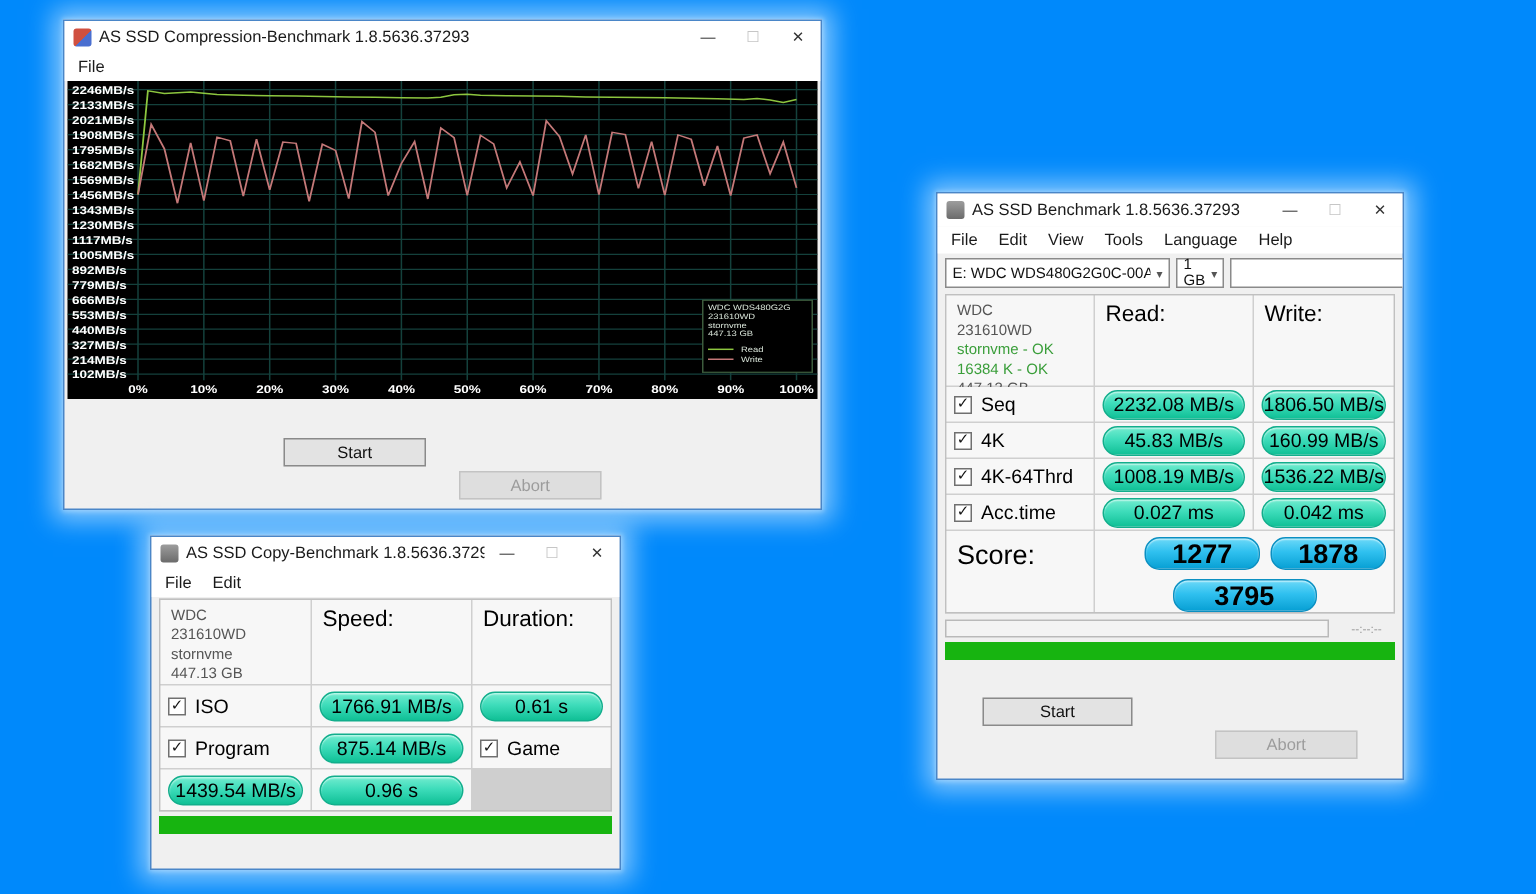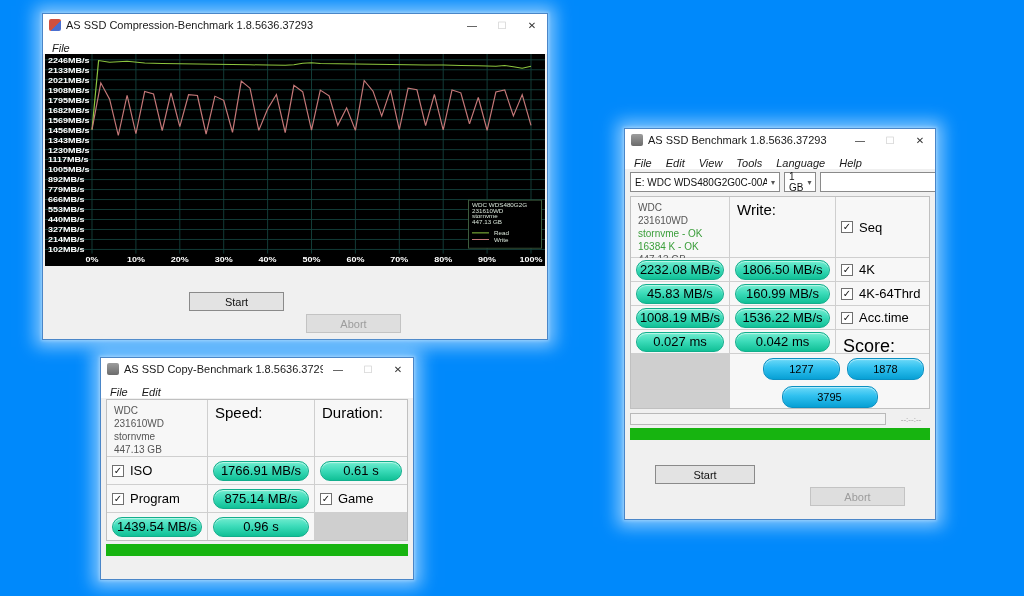--- a/index.html
+++ b/index.html
@@ -12,21 +12,21 @@
     display:flex; flex-direction:column; overflow:hidden;
   }
   .titlebar { height:22px; background:#fff; display:flex; align-items:center; padding-left:6px; flex:0 0 auto; }
   .app-icon { width:12px; height:12px; margin-right:5px; border-radius:2px; flex:0 0 auto; }
   .app-icon.colored { background:linear-gradient(135deg,#d05040 0 55%, #4a6fd0 55% 100%); }
   .app-icon.gray { background:linear-gradient(180deg,#9d9d9d,#6b6b6b); }
   .title-text { font-size:11px; color:#1a1a1a; flex:1; white-space:nowrap; overflow:hidden; }
   .caption-btns { display:flex; height:100%; flex:0 0 auto; }
   .cap-btn { width:30px; display:flex; align-items:center; justify-content:center; font-size:10px; color:#333; }
   .cap-btn.max { color:#c6c6c6; }
-  .menubar { height:18px; background:#fff; display:flex; align-items:flex-end; padding-left:2px; flex:0 0 auto;font-style:italic; }
+  .menubar { height:18px; background:#fff; display:flex; align-items:center; padding-left:2px; flex:0 0 auto; }
   .menu-item { font-size:11px; color:#1a1a1a; padding:0 7px; }
 
   
   .chart { flex:1; margin:0 2px; background:#000; position:relative; }
   .chart svg { position:absolute; inset:0; width:100%; height:100%; display:block; }
 
   .footer { flex:0 0 auto; display:flex; align-items:center; justify-content:center; gap:22px; padding:4px 0 6px 0; }
   .btn { width:95px; height:19px; background:#e3e3e3; border:1px solid #8a8a8a; font-size:11px; color:#111;
          display:flex; align-items:center; justify-content:center; }
   .btn.disabled { color:#9c9c9c; border-color:#c3c3c3; background:#dedede;margin-top:44px; }
@@ -39,21 +39,21 @@
   .col-header { padding:4px 7px; font-size:15px; color:#000; }
   .row-label { display:flex; align-items:center; gap:6px; padding-left:5px; font-size:13px; color:#000; }
   .cb { width:12px; height:12px; border:1px solid #707070; background:#fff; font-size:10px; line-height:10px;
         text-align:center; color:#111; flex:0 0 auto; }
   .pill-cell { display:flex; align-items:center; justify-content:center; padding:0 5px; }
   .pill { width:100%; height:20px; border-radius:10px; display:flex; align-items:center; justify-content:center;
           font-size:13px; color:#000; }
   .pill.teal { background:linear-gradient(180deg,#71eccf 0%,#3ddcba 45%,#10c096 100%); border:1px solid #12ae8c;
                box-shadow:inset 0 1px 1px rgba(255,255,255,.55); }
   .pill.blue { background:linear-gradient(180deg,#6cd9f8 0%,#2fc0ef 45%,#08a0d4 100%); border:1px solid #0b90c2;
-               box-shadow:inset 0 1px 1px rgba(255,255,255,.55); font-size:11px; height:22px; }
+               box-shadow:inset 0 1px 1px rgba(255,255,255,.55); font-size:18px; height:22px;font-weight:bold; }
 
   
   .combo-row { display:flex; gap:4px; margin:3px 5px 0 5px; flex:0 0 auto; }
   .combo { height:20px; background:#fff; border:1px solid #8a8a8a; display:flex; align-items:center;
            padding:0 4px; font-size:10px; color:#111; }
   .combo .arrow { margin-left:auto; font-size:8px; color:#555; padding-left:4px; }
   .textbox { height:20px; background:#fff; border:1px solid #8a8a8a; flex:1; font-size:10px; padding:0 4px; }
   .score-label { padding:6px 7px; font-size:18px; color:#000; }
   .score-values { grid-column:2 / 4; display:flex; flex-direction:column; gap:6px; padding:4px 5px; }
   .score-row1 { display:flex; gap:7px; margin-left:28px; }
@@ -259,20 +259,21 @@
     <input class="textbox" value="" style="">
   </div>
   <div class="grid" style="grid-template-columns:98px 105px 1fr; grid-template-rows:60px 23px 23px 23px 23px 54px; margin-top:4px;">
     <div class="cell device-cell">
       <div>WDC</div>
       <div>231610WD</div>
       <div class="ok-text">stornvme - OK</div>
       <div class="ok-text">16384 K - OK</div>
       <div>447.13 GB</div>
     </div>
+    <div class="cell col-header">Read:</div>
     <div class="cell col-header">Write:</div>
 
     <div class="cell row-label">
       <span class="cb">✓</span>
       <span>Seq</span>
     </div>
     <div class="cell pill-cell">
         <div class="pill teal">2232.08 MB/s</div>
       </div>
     <div class="cell pill-cell">

